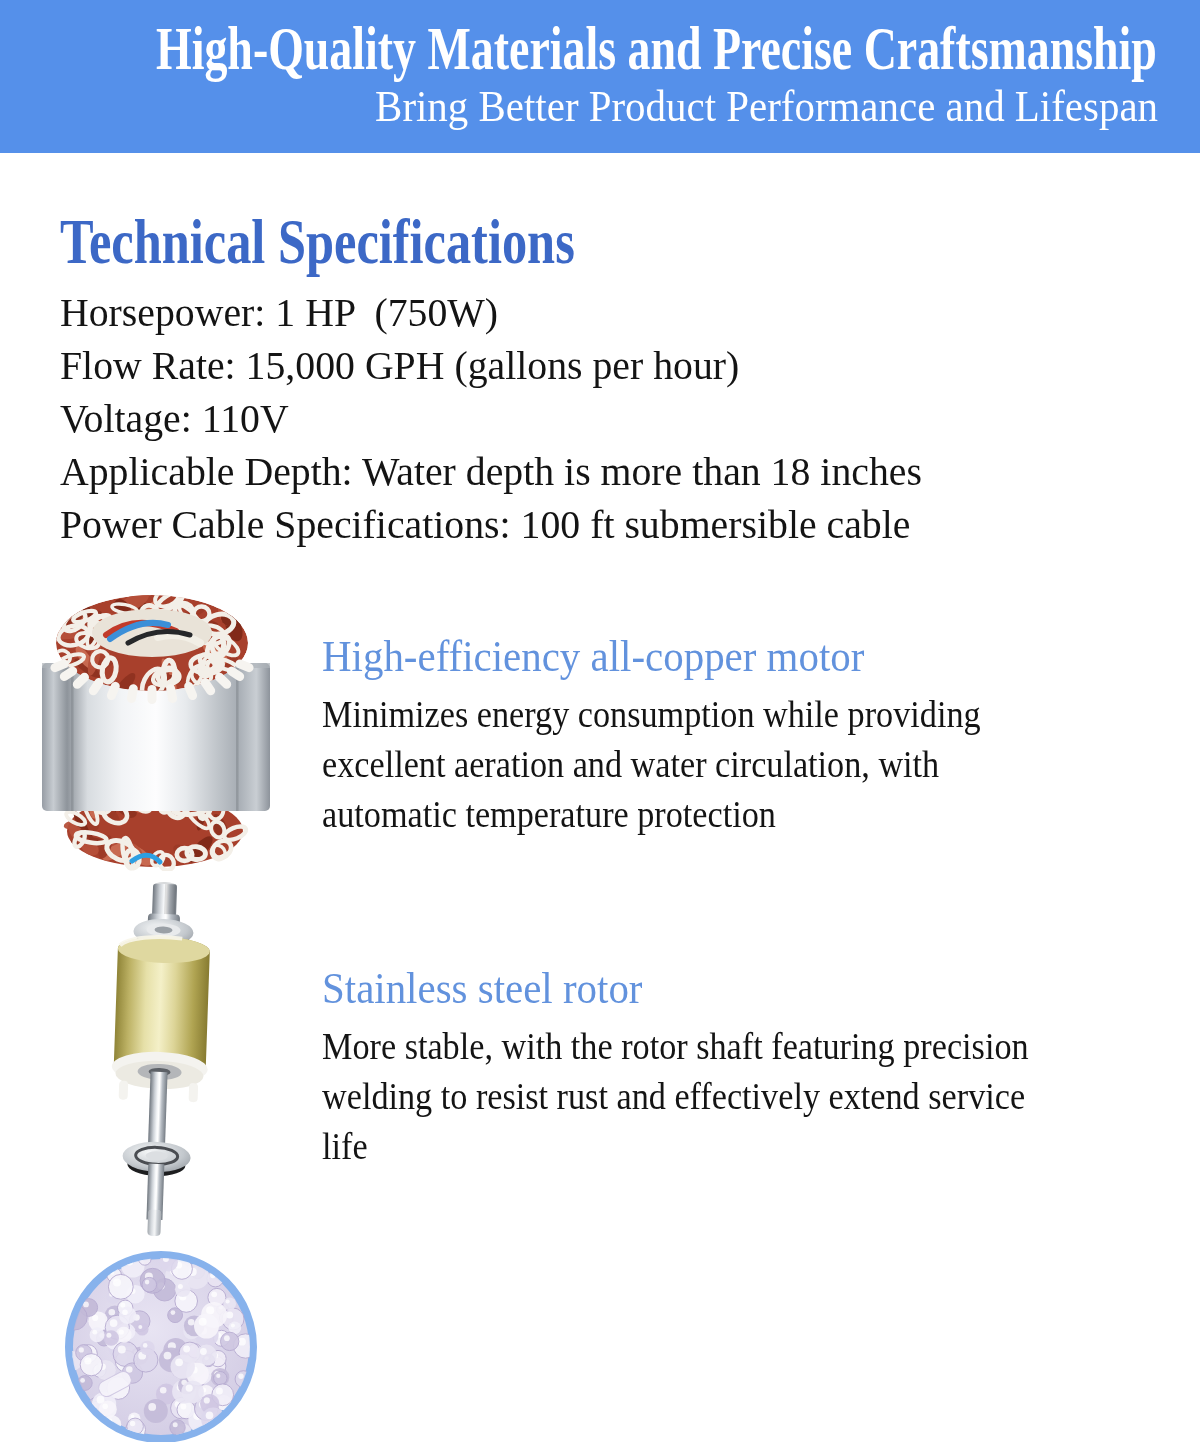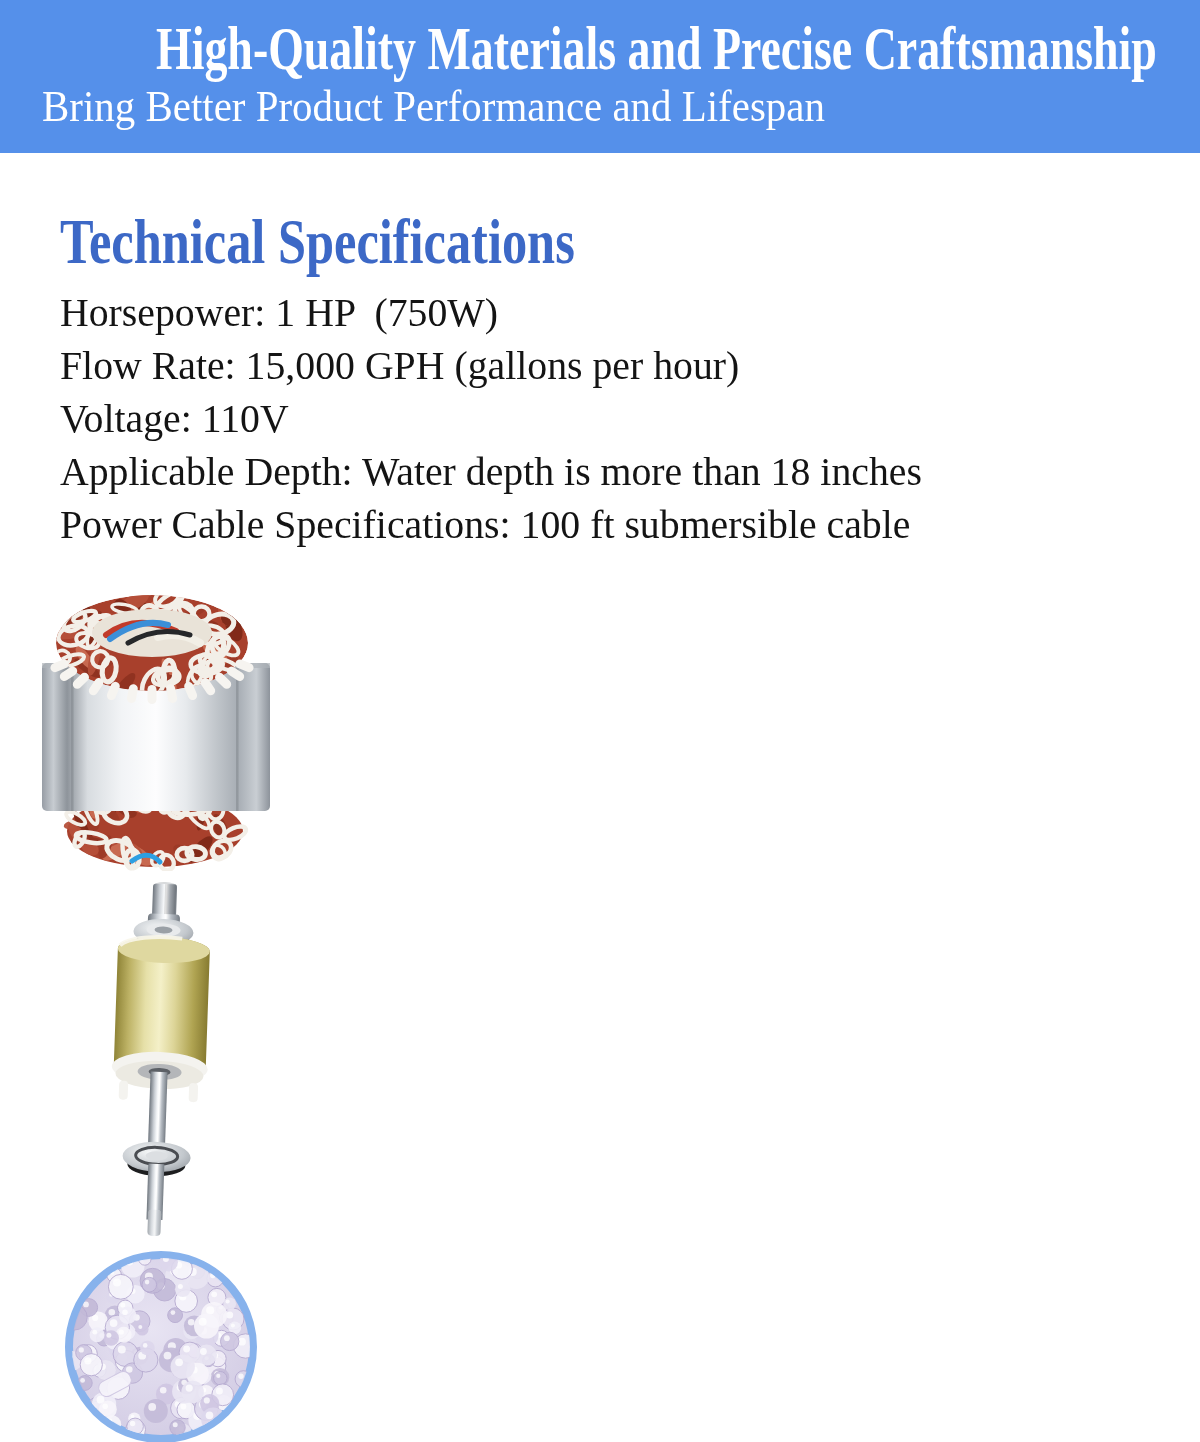--- a/index.html
+++ b/index.html
@@ -5,21 +5,21 @@
   html,body { margin:0; padding:0; background:#ffffff; }
   .page {
     position:relative; width:1200px; height:1442px; margin:0 auto;
     background:#ffffff; overflow:hidden;
     font-family:"Liberation Serif","DejaVu Serif",serif;
   }
   
   .banner {
     position:absolute; left:0; top:0; width:1200px; height:153px;
     background:var(--banner_bg,#5590ea); color:var(--banner_text,#ffffff);
-    text-align:left;
+    text-align:right;
   }
   .banner-title {
     margin-top:18px; font-size:62px; font-weight:700; line-height:60px;
     transform:scaleX(.74); transform-origin:center top; white-space:nowrap;
   }
   .banner-sub {
     margin-top:4px; font-size:44px; font-weight:400; line-height:50px;
     transform:scaleX(.93); transform-origin:center top; white-space:nowrap;
   }
   
@@ -246,20 +246,26 @@
           <rect x="107.5" y="94.0" width="9" height="19" rx="4.5" fill="#f6f4f0" transform="rotate(0,112.0,96.0)"></rect>
           <rect x="89.3" y="93.3" width="9" height="19" rx="4.5" fill="#f6f4f0" transform="rotate(11,93.8,95.3)"></rect>
           <rect x="71.8" y="91.0" width="9" height="19" rx="4.5" fill="#f6f4f0" transform="rotate(23,76.3,93.0)"></rect>
           <rect x="55.8" y="87.4" width="9" height="19" rx="4.5" fill="#f6f4f0" transform="rotate(34,60.3,89.4)"></rect>
           <rect x="41.8" y="82.6" width="9" height="19" rx="4.5" fill="#f6f4f0" transform="rotate(46,46.3,84.6)"></rect>
           <rect x="30.3" y="76.7" width="9" height="19" rx="4.5" fill="#f6f4f0" transform="rotate(57,34.8,78.7)"></rect>
           <rect x="22.0" y="70.0" width="9" height="19" rx="4.5" fill="#f6f4f0" transform="rotate(68,26.5,72.0)"></rect>
         </g>
     </svg>
   </div>
+  <div class="feature-text ft1">
+    <div class="feature-title">High-efficiency all-copper motor</div>
+    <div class="feature-body">Minimizes energy consumption while providing
+excellent aeration and water circulation, with
+automatic temperature protection</div>
+  </div>
 
   <div class="feature-img img2">
     <svg width="144" height="360" viewBox="0 0 144 360">
       <defs>
         <linearGradient id="shaftH" x1="0" y1="0" x2="1" y2="0">
           <stop offset="0" stop-color="#6f767e"></stop>
             <stop offset=".28" stop-color="#c9ced4"></stop>
           <stop offset=".46" stop-color="#f4f6f8"></stop>
             <stop offset=".56" stop-color="#ffffff"></stop>
           <stop offset=".72" stop-color="#b9bfc6"></stop>
@@ -309,20 +315,26 @@
         <ellipse cx="70" cy="285" rx="29" ry="11" fill="#1d1e20"></ellipse>
         <ellipse cx="70" cy="277" rx="34" ry="15" fill="url(#bearingR)"></ellipse>
         <ellipse cx="70" cy="276" rx="21" ry="8.5" fill="none" stroke="#4a4d52" stroke-width="3"></ellipse>
         <ellipse cx="70" cy="276" rx="11" ry="4.5" fill="#dcdfe2"></ellipse>
 
         <rect x="62" y="284" width="16" height="56" fill="url(#shaftH)"></rect>
         <rect x="63.5" y="330" width="13" height="26" rx="4" fill="#e3e6e9"></rect>
         <rect x="63.5" y="330" width="13" height="26" rx="4" fill="url(#shaftH)" opacity=".55"></rect>
       </g>
     </svg>
+  </div>
+  <div class="feature-text ft2">
+    <div class="feature-title">Stainless steel rotor</div>
+    <div class="feature-body">More stable, with the rotor shaft featuring precision
+welding to resist rust and effectively extend service
+life</div>
   </div>
 
   <div class="feature-img img3">
     <svg width="198" height="198" viewBox="0 0 198 198">
       <defs>
         <radialGradient id="pellBg" cx=".45" cy=".4" r=".8">
           <stop offset="0" stop-color="#e8e4f3"></stop>
             <stop offset="1" stop-color="#cdc6e0"></stop>
         </radialGradient>
         <clipPath id="pellClip">

